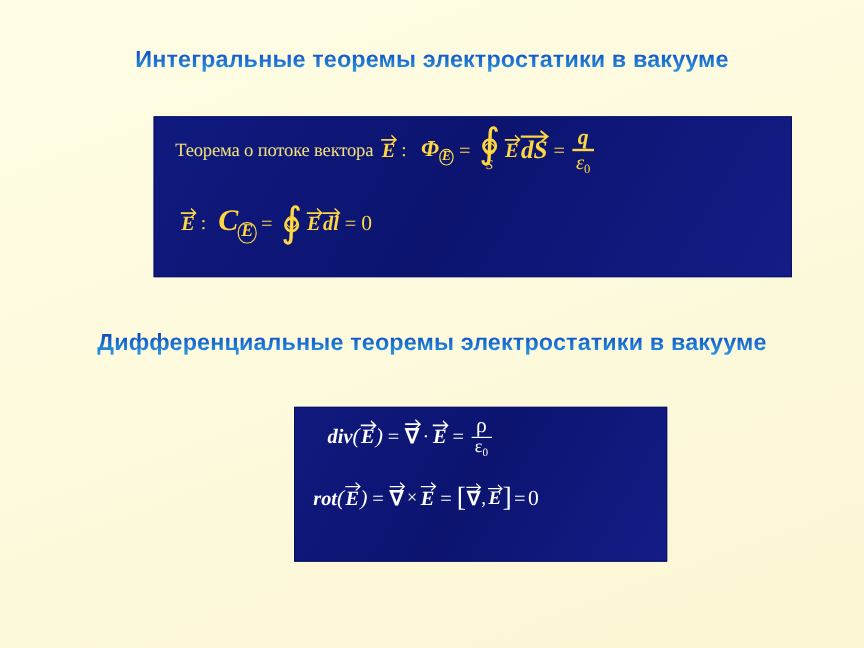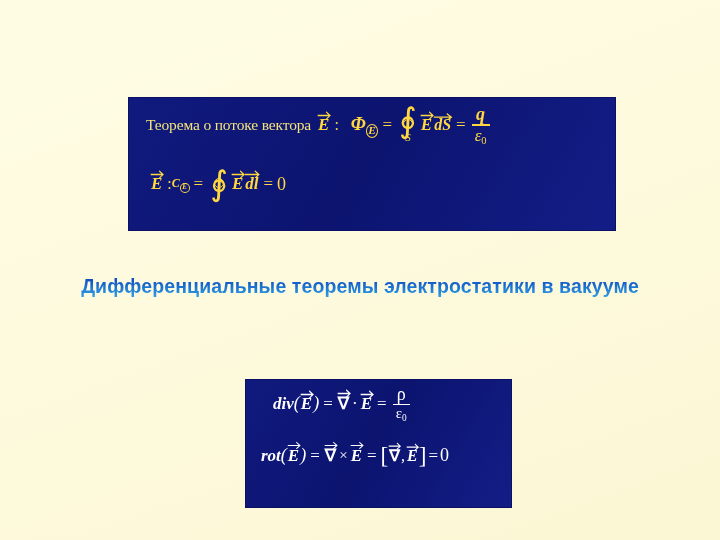--- a/index.html
+++ b/index.html
@@ -47,30 +47,31 @@
     top: 274px;
     width: 668px;
   }
 
   
   .formula-box {
     position: absolute;
     background: #0d1775;
     background-image: linear-gradient(120deg, #101a7e 0%, #0c1470 48%, #131d86 100%);
     box-shadow: 0 0 0 1px #0a1063 inset;
+    padding-left: 44px;
   }
   #box-integral {
     left: 128px;
     top: 97px;
     width: 488px;
     height: 134px;
   }
   #box-differential {
     left: 245px;
-    top: 379px;
+    top: 339px;
     width: 267px;
     height: 129px;
   }
 
   
   .formula-row {
     position: absolute;
     display: flex;
     align-items: center;
     white-space: nowrap;
@@ -172,20 +173,21 @@
     font-weight: 300;
     line-height: 0.9;
     font-family: "Liberation Serif", serif;
   }
 </style>
 </head>
 <body>
 
 <div class="slide">
 
+  <div class="heading" id="heading-integral">Интегральные теоремы электростатики в вакууме</div>
 
   <div class="formula-box" id="box-integral">
 
     <div class="formula-row" id="formula-flux">
       <span class="txt-ru">Теорема о потоке вектора</span>
       <span class="vec math-y italic bold" style="font-size:17px;margin-left:6px;">
         <span class="arrow">
           <svg viewBox="0 0 22 8" preserveAspectRatio="none">
               <path d="M1 5 H19 M14 1.6 L20 5 L14 8.4" fill="none" stroke="#ffd740" stroke-width="1.3"></path>
             </svg>
@@ -206,21 +208,21 @@
       </span>
 
       <span class="vec math-y italic bold" style="font-size:17px;margin-left:2px;">
         <span class="arrow">
           <svg viewBox="0 0 22 8" preserveAspectRatio="none">
               <path d="M1 5 H19 M14 1.6 L20 5 L14 8.4" fill="none" stroke="#ffd740" stroke-width="1.3"></path>
             </svg>
         </span>
         <span>E</span>
       </span>
-      <span class="vec math-y italic bold" style="font-size:16px;">
+      <span class="vec math-y italic bold" style="font-size:21px;">
         <span class="arrow">
           <svg viewBox="0 0 26 8" preserveAspectRatio="none">
               <path d="M1 5 H23 M18 1.6 L24 5 L18 8.4" fill="none" stroke="#ffd740" stroke-width="1.3"></path>
             </svg>
         </span>
         <span>dS</span>
       </span>
 
       <span class="math-y op" style="font-size:17px;">=</span>
 
@@ -237,21 +239,21 @@
       <span class="vec math-y italic bold" style="font-size:17px;margin-left:6px;">
         <span class="arrow">
           <svg viewBox="0 0 22 8" preserveAspectRatio="none">
               <path d="M1 5 H19 M14 1.6 L20 5 L14 8.4" fill="none" stroke="#ffd740" stroke-width="1.3"></path>
             </svg>
         </span>
         <span>E</span>
       </span>
       <span class="math-y" style="font-size:16px;margin-left:4px;">:</span>
 
-      <span class="math-y italic bold" style="font-size:12px;">
+      <span class="math-y italic bold" style="font-size:25px;margin-left:10px;">
         <span>C</span><sub class="circled">E</sub>
       </span>
       <span class="math-y op" style="font-size:17px;">=</span>
 
       <span class="oint math-y">
         <span class="glyph">∮</span>
         <span class="ring"></span>
       </span>
 
       <span class="vec math-y italic bold" style="font-size:17px;margin-left:2px;">

